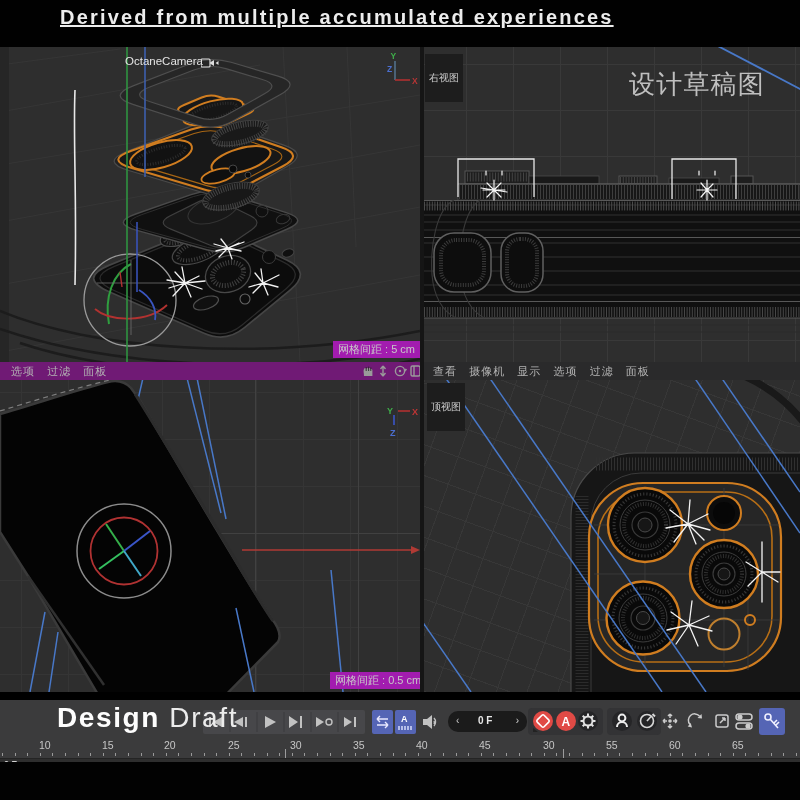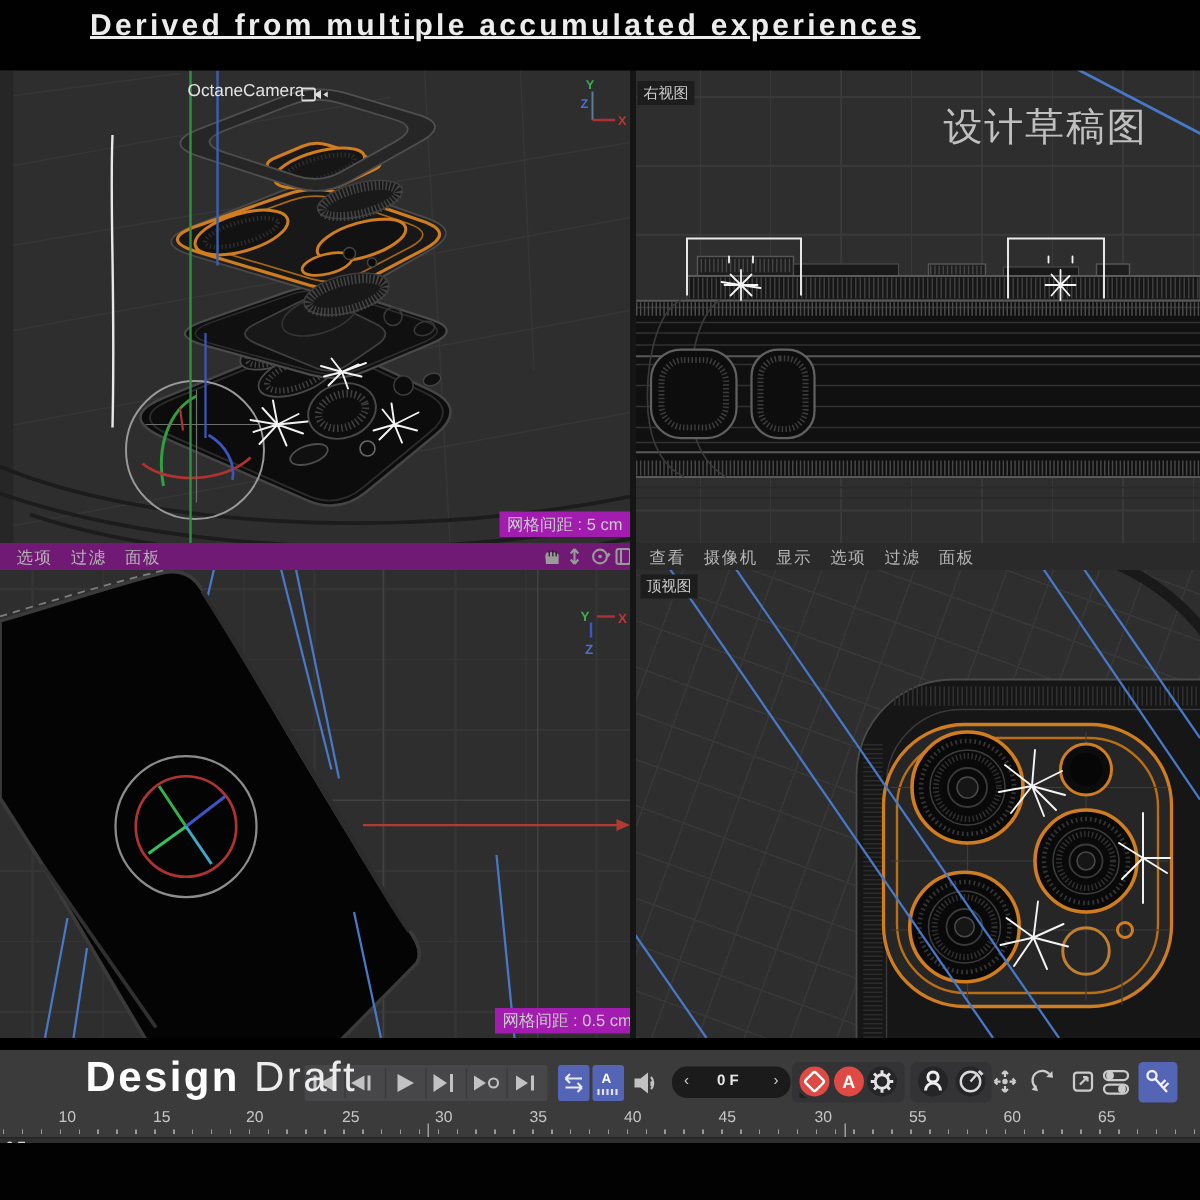--- a/index.html
+++ b/index.html
@@ -9,21 +9,21 @@
 #header span{position:absolute;left:60px;top:6px;font-size:20px;font-weight:bold;letter-spacing:2.2px;color:#ececec;white-space:nowrap;text-decoration:underline;}
 .vp{background:#2e2e2e;overflow:hidden;}
 #vpTL{left:0;top:47px;width:420px;height:315px;}
 #vpTR{left:424px;top:47px;width:376px;height:315px;}
 #vpBL{left:0;top:380px;width:420px;height:312px;}
 #vpBR{left:424px;top:380px;width:376px;height:312px;}
 #divV{left:420px;top:47px;width:4px;height:645px;background:#151515;}
 #tb1{left:0;top:362px;width:420px;height:18px;background:#701a75;}
 #tb2{left:424px;top:362px;width:376px;height:18px;background:#2a2a2b;}
 .tbtext{font-size:11px;color:#b4b4b4;letter-spacing:1px;}
-.vplabel{background:#1d1d1d;color:#cccccc;font-size:10px;padding:1px 4px;}
+.vplabel{background:#1d1d1d;color:#cccccc;font-size:10px;padding:17px 4px;}
 .gridlabel{background:#a21caf;color:#c8c8c8;font-size:11px;padding:1px 5px;white-space:nowrap;}
 #botbar{left:0;top:700px;width:800px;height:70px;background:#3b3b3c;}
 #blackfoot{left:0;top:762px;width:800px;height:38px;background:#020202;}
 </style>
 </head>
 <body>
 <div id="header" class="abs">
     <span>Derived from multiple accumulated experiences</span>
   </div>
 

